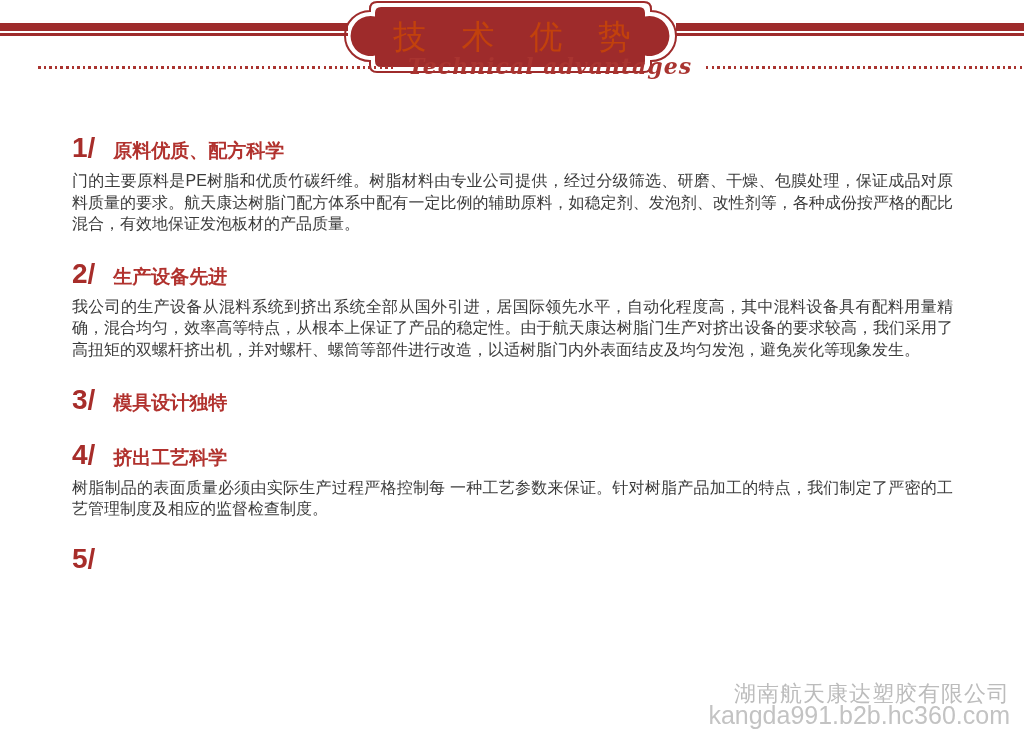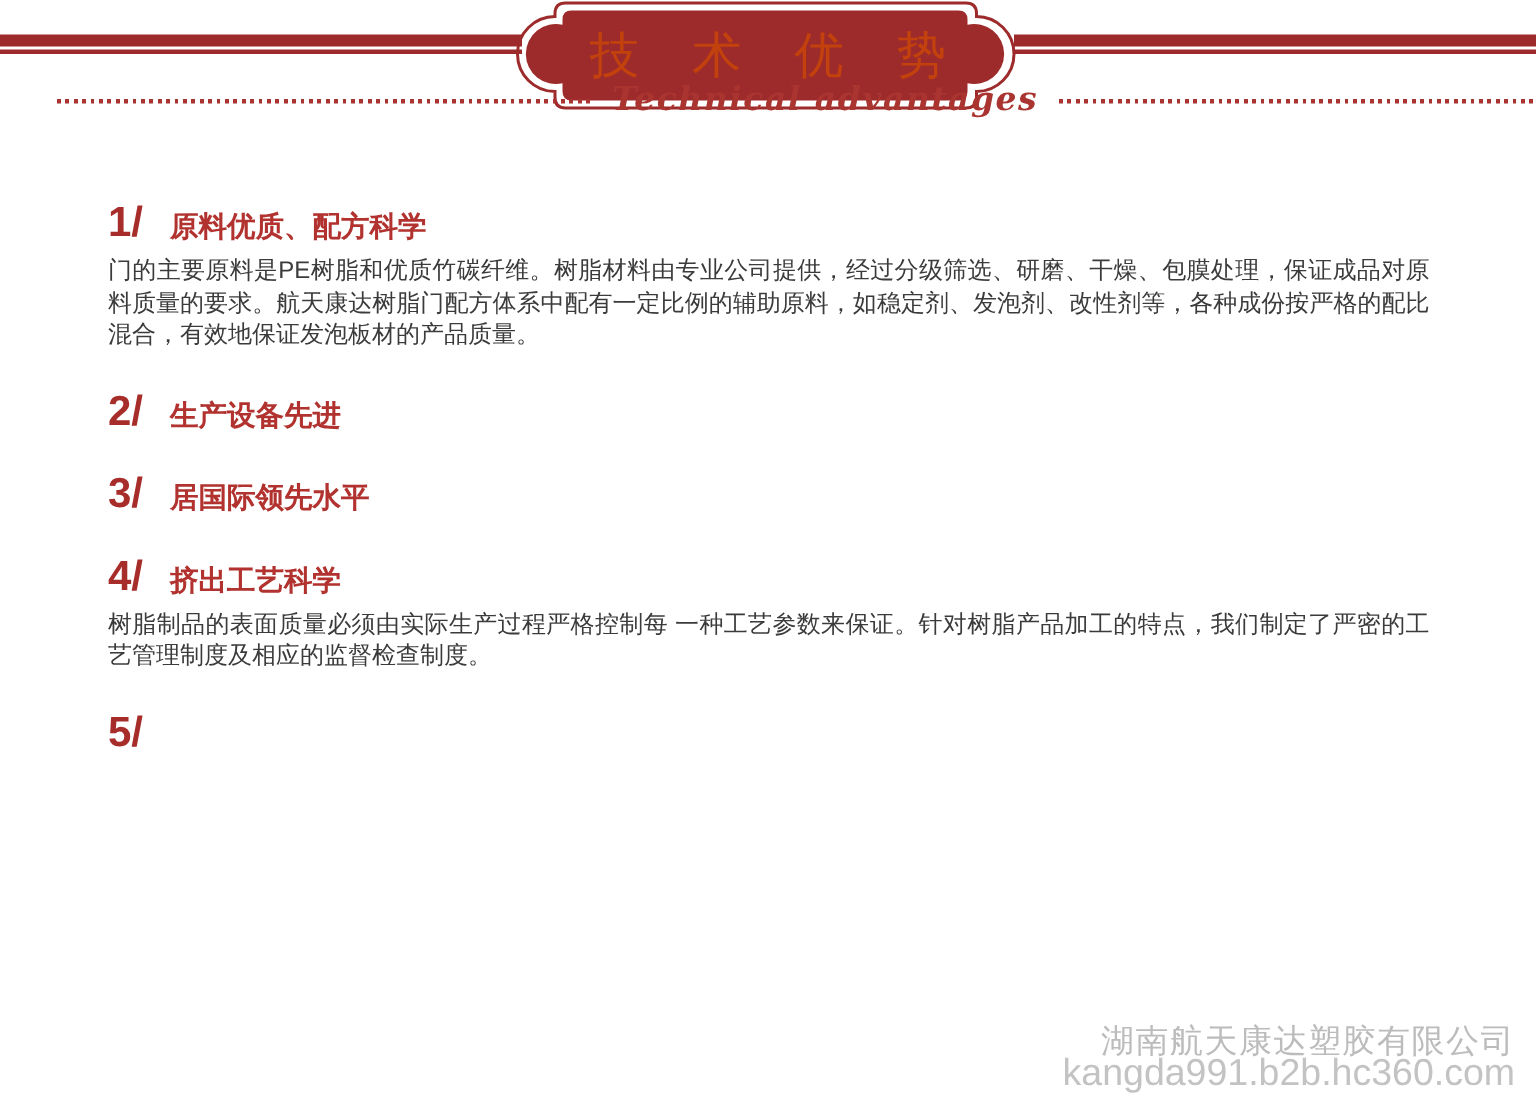--- a/index.html
+++ b/index.html
@@ -103,26 +103,27 @@
       <span class="sec-title">原料优质、配方科学</span>
     </div>
     <div class="sec-body">门的主要原料是PE树脂和优质竹碳纤维。树脂材料由专业公司提供，经过分级筛选、研磨、干燥、包膜处理，保证成品对原料质量的要求。航天康达树脂门配方体系中配有一定比例的辅助原料，如稳定剂、发泡剂、改性剂等，各种成份按严格的配比混合，有效地保证发泡板材的产品质量。</div>
   </div>
 
   <div class="section">
     <div class="sec-head">
       <span class="sec-num">2/</span>
       <span class="sec-title">生产设备先进</span>
     </div>
+    <div class="sec-body">我公司的生产设备从混料系统到挤出系统全部从国外引进，居国际领先水平，自动化程度高，其中混料设备具有配料用量精确，混合均匀，效率高等特点，从根本上保证了产品的稳定性。由于航天康达树脂门生产对挤出设备的要求较高，我们采用了高扭矩的双螺杆挤出机，并对螺杆、螺筒等部件进行改造，以适树脂门内外表面结皮及均匀发泡，避免炭化等现象发生。</div>
   </div>
 
   <div class="section">
     <div class="sec-head">
       <span class="sec-num">3/</span>
-      <span class="sec-title">居国际领先水平</span>
+      <span class="sec-title">模具设计独特</span>
     </div>
   </div>
 
   <div class="section">
     <div class="sec-head">
       <span class="sec-num">4/</span>
       <span class="sec-title">挤出工艺科学</span>
     </div>
     <div class="sec-body">树脂制品的表面质量必须由实际生产过程严格控制每 一种工艺参数来保证。针对树脂产品加工的特点，我们制定了严密的工艺管理制度及相应的监督检查制度。</div>
   </div>

